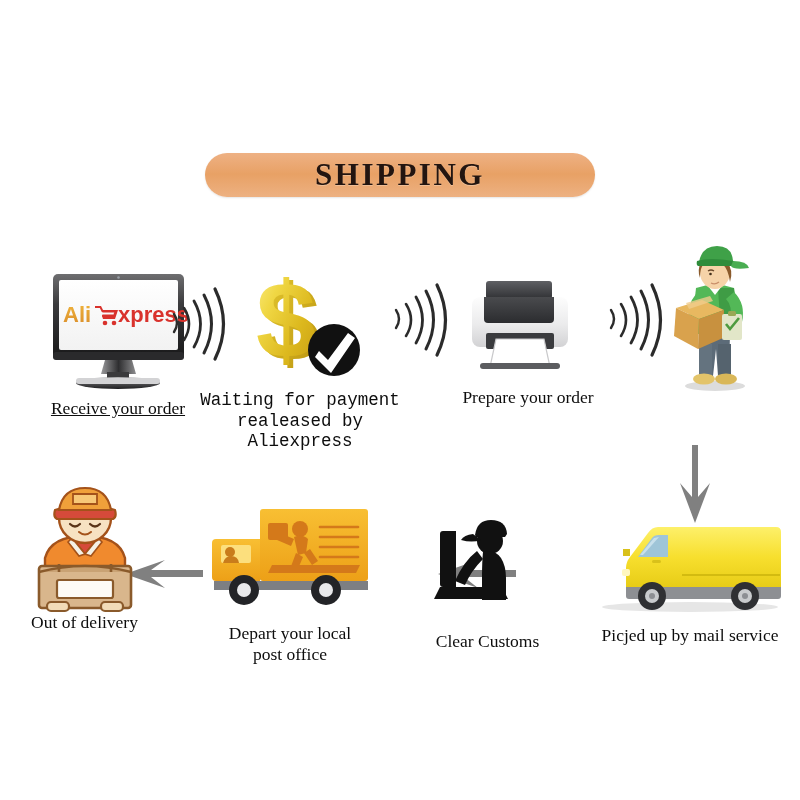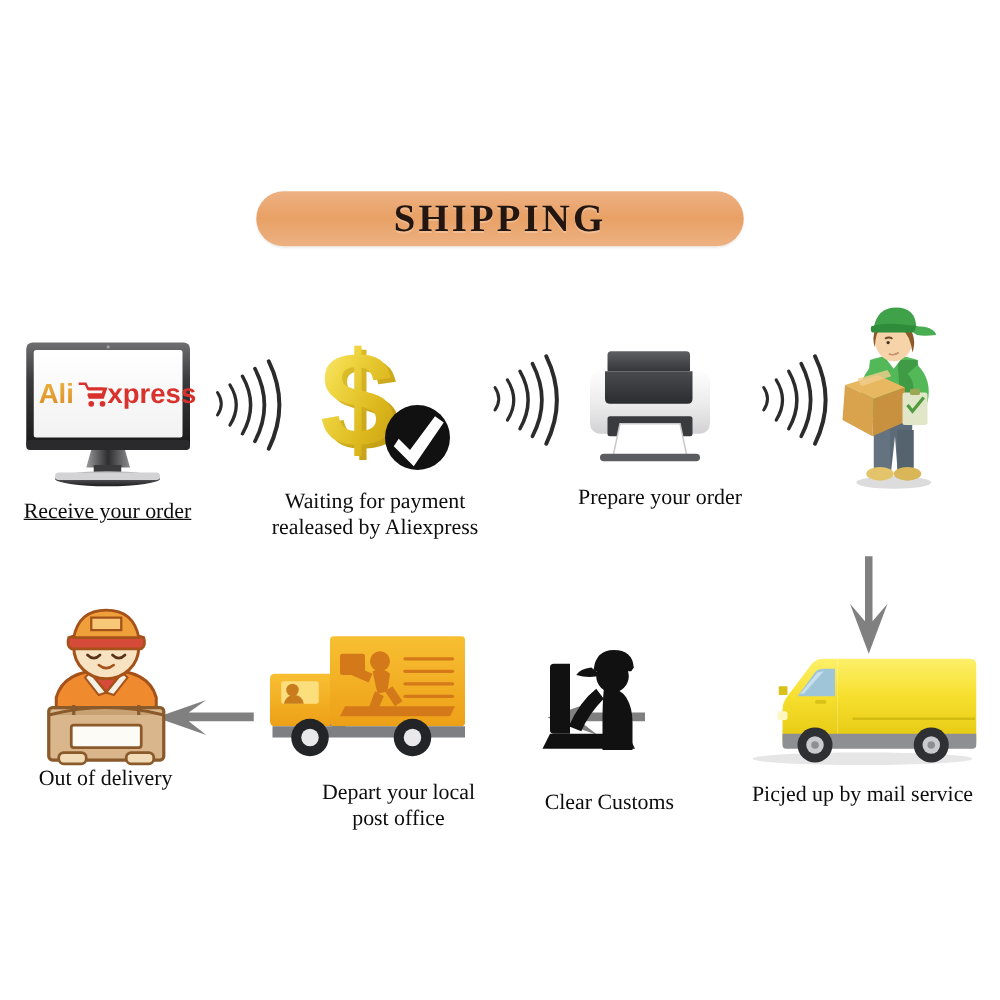--- a/index.html
+++ b/index.html
@@ -60,33 +60,33 @@
   .caption {
     text-align: center;
     font-size: 17.5px;
     line-height: 1.18;
     color: #0d0d0d;
     white-space: pre-line;
     font-family: "Liberation Serif", "DejaVu Serif", serif;
   }
 
   
-  #step-receive   { left: 0px;   top: 268px; width: 172px; }
+  #step-receive   { left: 0px;   top: 268px; width: 172px; padding-left: 32px; }
   #step-payment   { left: 195px; top: 262px; width: 210px; }
   #step-prepare   { left: 430px; top: 275px; width: 180px; }
   #step-pack      { left: 630px; top: 240px; width: 170px; }
 
   
   #step-outdelivery { left: 2px;   top: 480px; width: 165px; }
-  #step-depart      { left: 200px; top: 495px; width: 180px; align-items: flex-end; }
+  #step-depart      { left: 200px; top: 495px; width: 180px; }
   #step-customs     { left: 400px; top: 515px; width: 175px; gap: 12px; }
   #step-pickedup    { left: 580px; top: 515px; width: 220px; justify-content: center; }
 
   #step-receive .caption   { margin-top: 8px; text-decoration: underline; }
-  #step-payment .caption   { margin-top: 6px; }
+  #step-payment .caption   { margin-top: 6px; font-family: Liberation Mono, monospace; }
   #step-prepare .caption   { margin-top: 14px; margin-left: 16px; }
   #step-pack .caption      { margin-top: 8px; }
   #step-outdelivery .caption { }
   #step-depart .caption    { margin-top: 10px; }
   #step-customs .caption   { margin-top: 14px; }
   #step-pickedup .caption  { margin-top: 10px; }
 
   
   .waves { position: absolute; }
   .arrow-left { position: absolute; }

